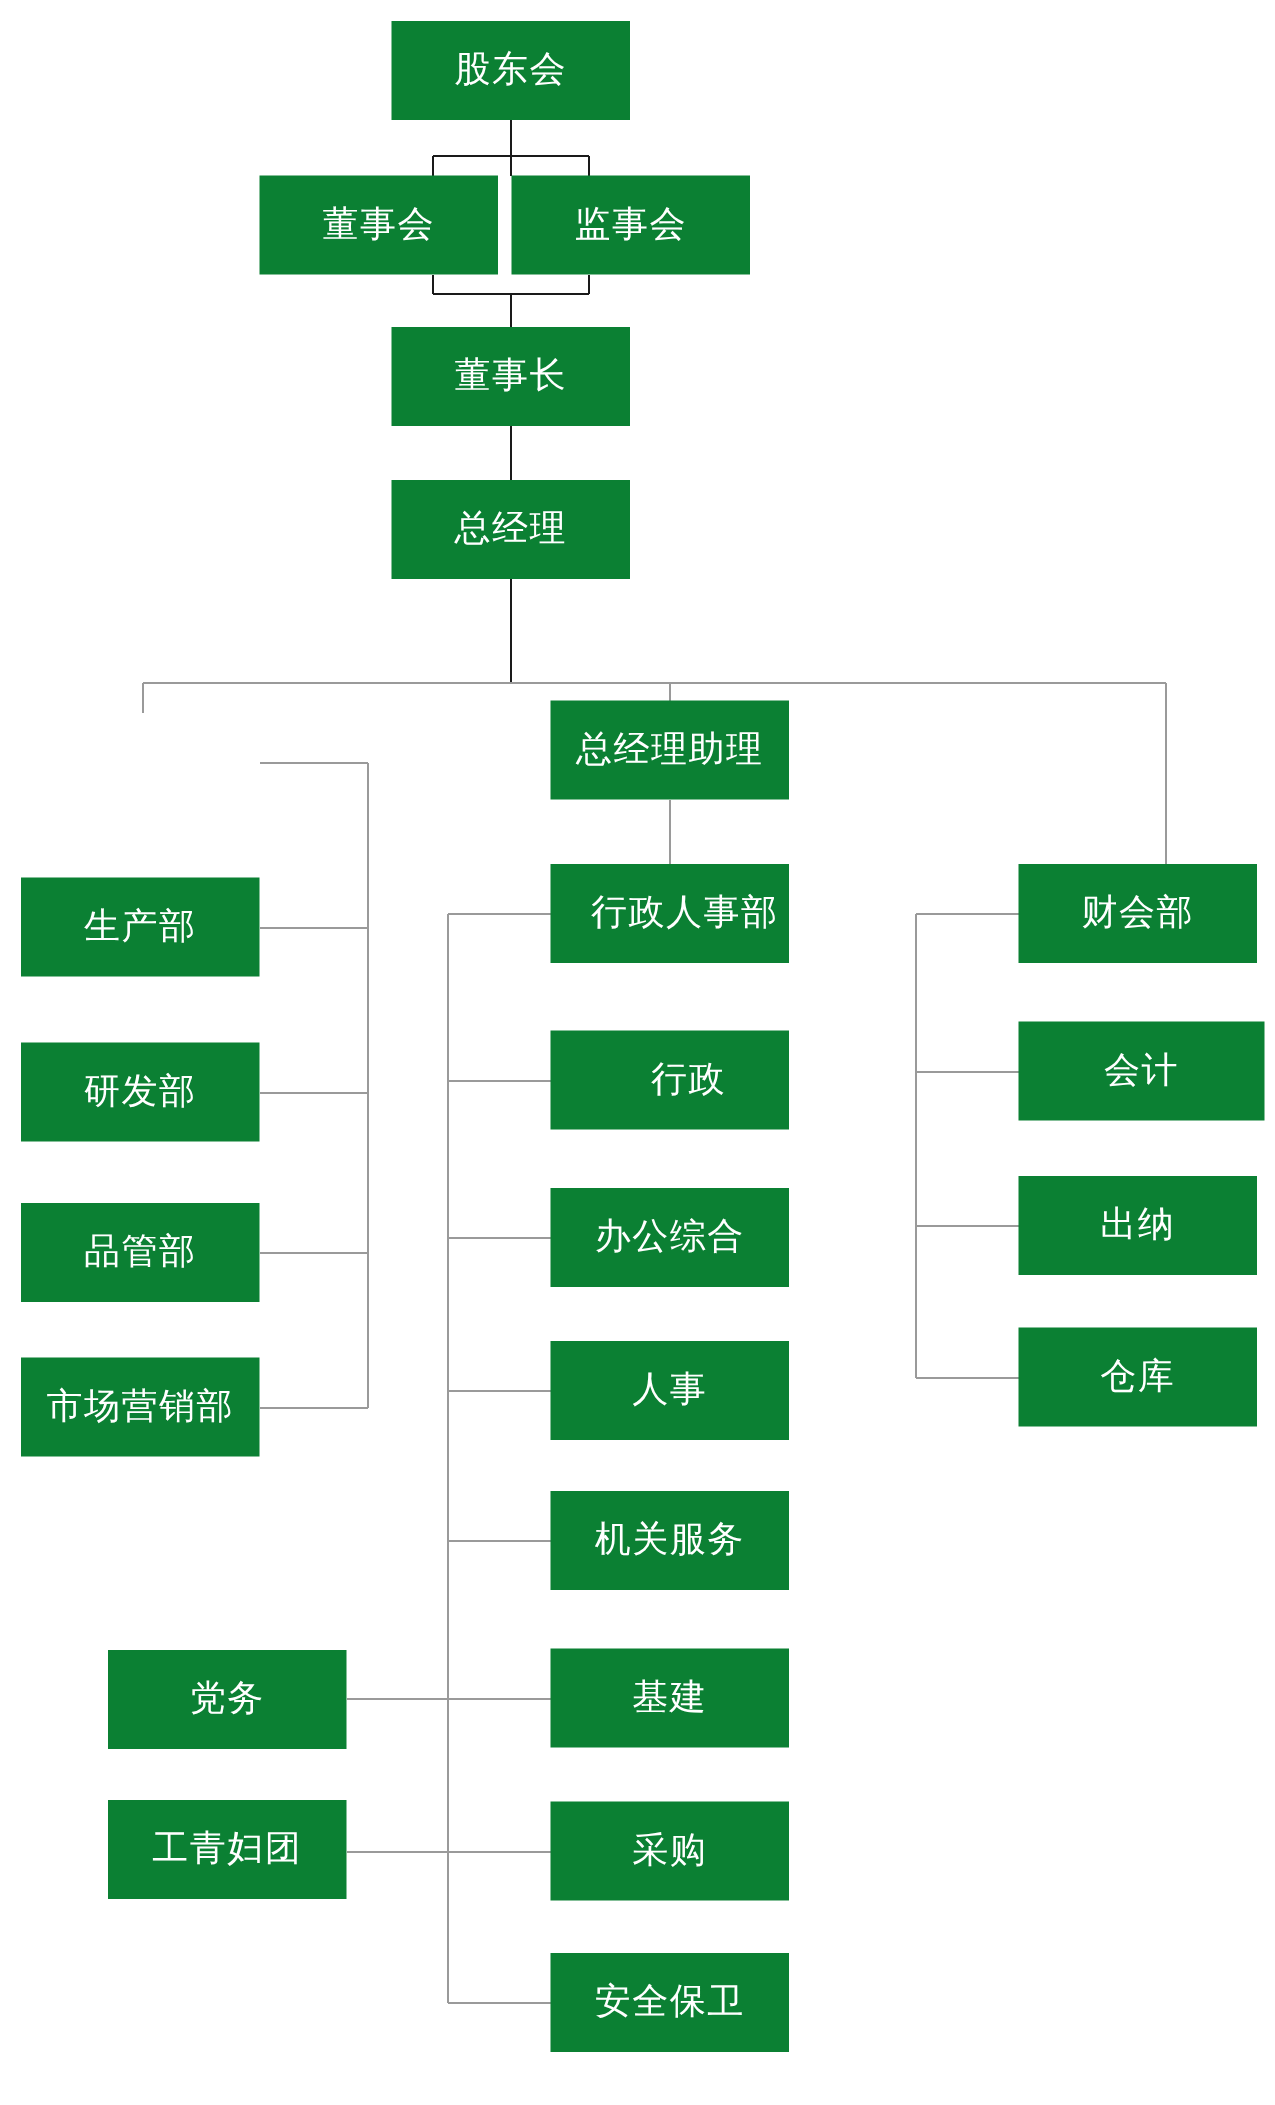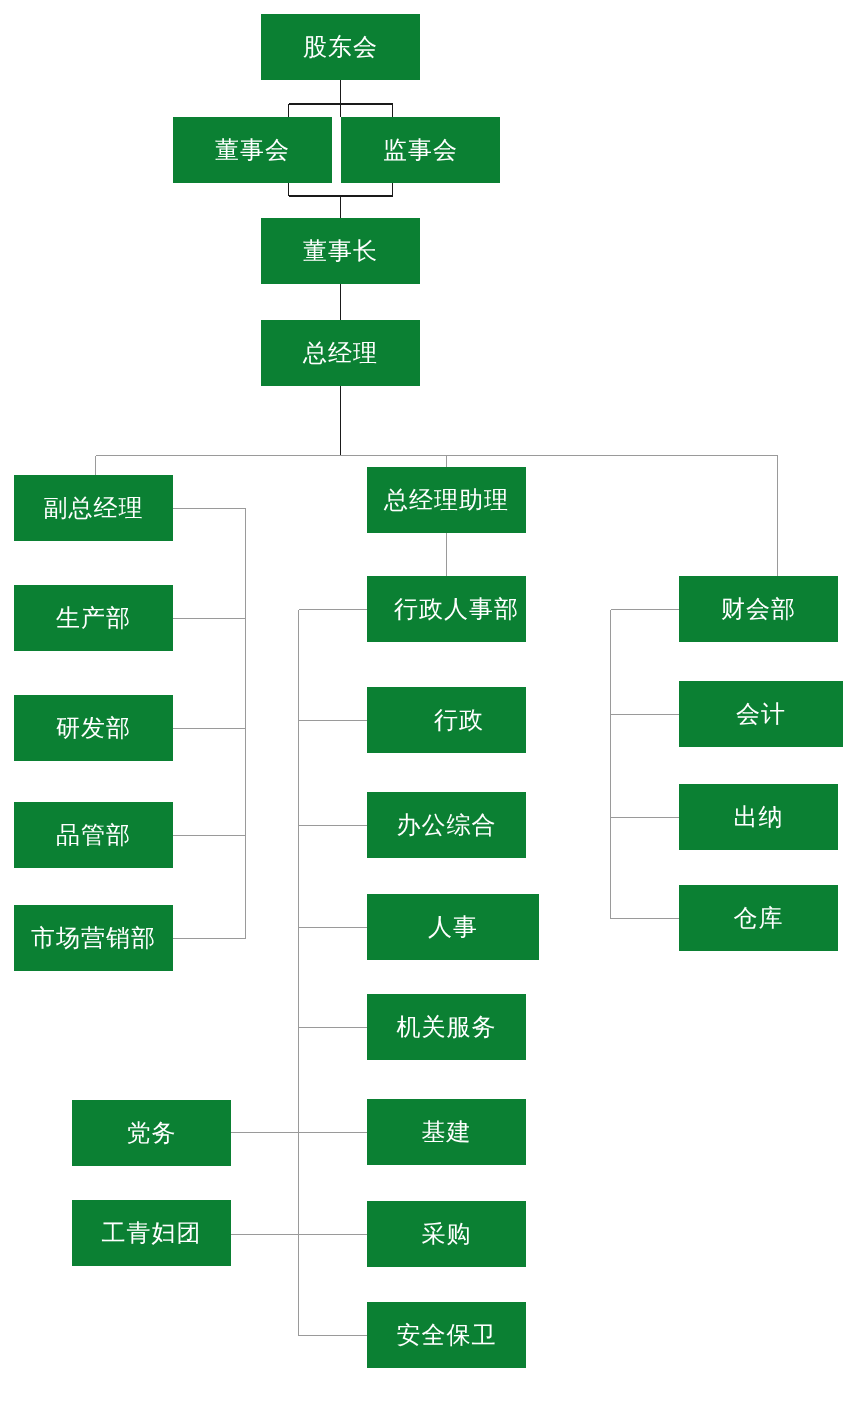--- a/index.html
+++ b/index.html
@@ -70,31 +70,30 @@
       <path d="M610.5,918.5 L679,918.5"></path>
     </g>
   </svg>
 
   <div class="node" style="left: 261px; top: 14px; width: 159px; height: 66px; background: rgb(11, 128, 51); color: rgb(255, 255, 255);">股东会</div>
   <div class="node" style="left: 341px; top: 117px; width: 159px; height: 66px; background: rgb(11, 128, 51); color: rgb(255, 255, 255);">监事会</div>
   <div class="node" style="left: 173px; top: 117px; width: 159px; height: 66px; background: rgb(11, 128, 51); color: rgb(255, 255, 255);">董事会</div>
   <div class="node" style="left: 261px; top: 218px; width: 159px; height: 66px; background: rgb(11, 128, 51); color: rgb(255, 255, 255); text-align: right;">董事长</div>
   <div class="node" style="left: 261px; top: 320px; width: 159px; height: 66px; background: rgb(11, 128, 51); color: rgb(255, 255, 255);">总经理</div>
 
-  <div class="node" style="left: 14px; top: 475px; width: 159px; height: 66px; background: rgb(11, 128, 51); color: rgb(255, 255, 255);">副总经理</div>
   <div class="node" style="left: 14px; top: 585px; width: 159px; height: 66px; background: rgb(11, 128, 51); color: rgb(255, 255, 255);">生产部</div>
   <div class="node" style="left: 14px; top: 695px; width: 159px; height: 66px; background: rgb(11, 128, 51); color: rgb(255, 255, 255);">研发部</div>
   <div class="node" style="left: 14px; top: 802px; width: 159px; height: 66px; background: rgb(11, 128, 51); color: rgb(255, 255, 255);">品管部</div>
   <div class="node" style="left: 14px; top: 905px; width: 159px; height: 66px; background: rgb(11, 128, 51); color: rgb(255, 255, 255);">市场营销部</div>
 
   <div class="node" style="left: 367px; top: 467px; width: 159px; height: 66px; background: rgb(11, 128, 51); color: rgb(255, 255, 255);">总经理助理</div>
   <div class="node" style="left: 367px; top: 576px; width: 159px; height: 66px; background: rgb(11, 128, 51); color: rgb(255, 255, 255); padding-left: 20px;">行政人事部</div>
   <div class="node" style="left: 367px; top: 687px; width: 159px; height: 66px; background: rgb(11, 128, 51); color: rgb(255, 255, 255); padding-left: 25px;">行政</div>
   <div class="node" style="left: 367px; top: 792px; width: 159px; height: 66px; background: rgb(11, 128, 51); color: rgb(255, 255, 255);">办公综合</div>
-  <div class="node" style="left: 367px; top: 894px; width: 172px; height: 66px; background: rgb(11, 128, 51); color: rgb(255, 255, 255);">人事</div>
+  <div class="node" style="left: 367px; top: 894px; width: 159px; height: 66px; background: rgb(11, 128, 51); color: rgb(255, 255, 255);">人事</div>
   <div class="node" style="left: 367px; top: 994px; width: 159px; height: 66px; background: rgb(11, 128, 51); color: rgb(255, 255, 255);">机关服务</div>
   <div class="node" style="left: 367px; top: 1099px; width: 159px; height: 66px; background: rgb(11, 128, 51); color: rgb(255, 255, 255);">基建</div>
   <div class="node" style="left: 367px; top: 1201px; width: 159px; height: 66px; background: rgb(11, 128, 51); color: rgb(255, 255, 255);">采购</div>
   <div class="node" style="left: 367px; top: 1302px; width: 159px; height: 66px; background: rgb(11, 128, 51); color: rgb(255, 255, 255);">安全保卫</div>
 
   <div class="node" style="left: 72px; top: 1100px; width: 159px; height: 66px; background: rgb(11, 128, 51); color: rgb(255, 255, 255);">党务</div>
   <div class="node" style="left: 72px; top: 1200px; width: 159px; height: 66px; background: rgb(11, 128, 51); color: rgb(255, 255, 255);">工青妇团</div>
 
   <div class="node" style="left: 679px; top: 576px; width: 159px; height: 66px; background: rgb(11, 128, 51); color: rgb(255, 255, 255);">财会部</div>
   <div class="node" style="left: 679px; top: 681px; width: 164px; height: 66px; background: rgb(11, 128, 51); color: rgb(255, 255, 255);">会计</div>

